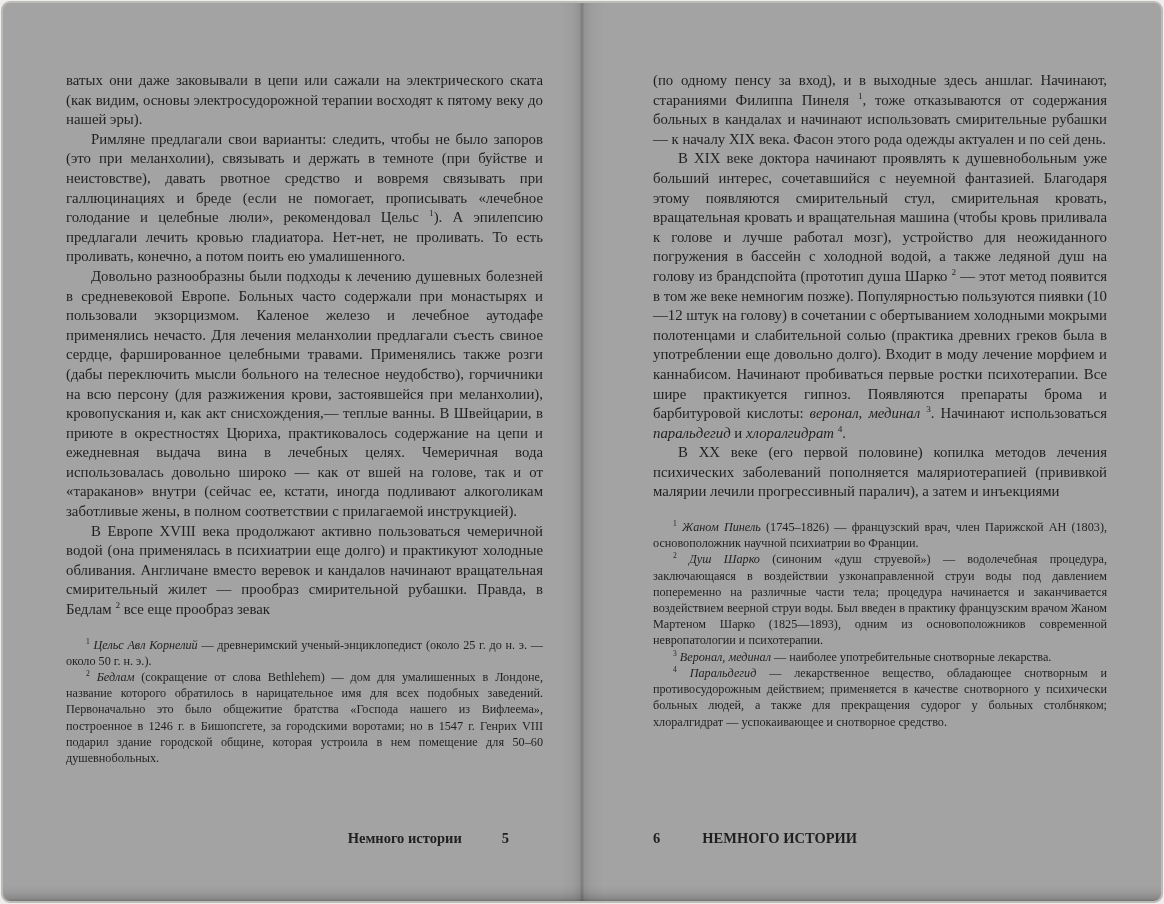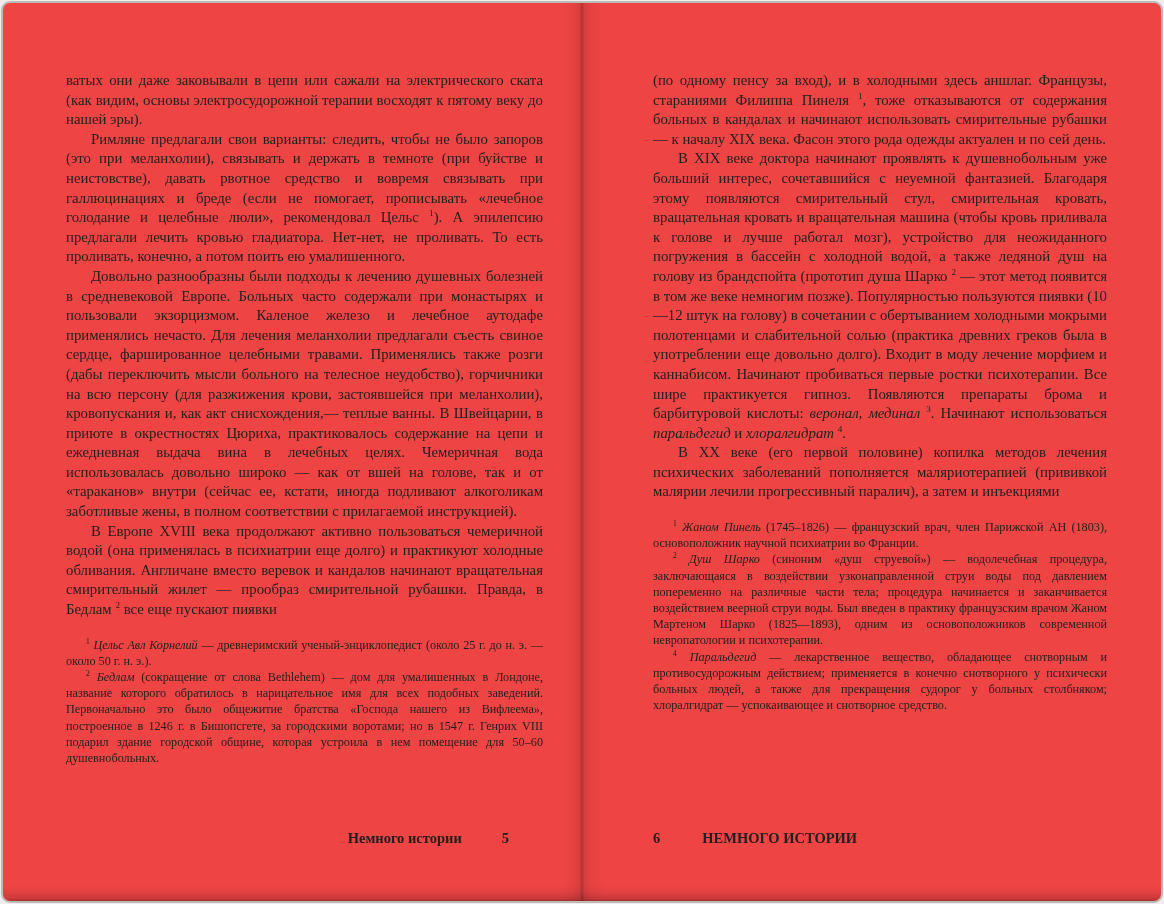--- a/index.html
+++ b/index.html
@@ -12,21 +12,21 @@
     font-family: "Liberation Serif", "DejaVu Serif", serif;
   }
   .canvas {
     position: relative;
     width: 1164px;
     height: 904px;
   }
   .book {
     position: absolute;
     left: 1px; top: 1px; right: 1px; bottom: 1px;
-    background: #ef4444;
+    background: #a3a3a3;
     border: 2px solid #bdbbb7;
     border-radius: 9px;
     overflow: hidden;
   }
   .page {
     position: absolute;
     top: 0;
     height: 100%;
     box-sizing: border-box;
     color: #1f1f1f;
@@ -101,42 +101,43 @@
 <body>
 
 <div class="canvas">
   <div class="book">
 
     <div class="page left">
       <div class="page-body">
           <p class="para"><span>ватых они даже заковывали в цепи или сажали на электрического ската (как видим, основы электросудорожной терапии восходят к пятому веку до нашей эры).</span></p>
           <p class="para indent"><span>Римляне предлагали свои варианты: следить, чтобы не было запоров (это при меланхолии), связывать и держать в темноте (при буйстве и неистовстве), давать рвотное средство и вовремя связывать при галлюцинациях и бреде (если не помогает, прописывать «лечебное голодание и целебные люли», рекомендовал Цельс </span><span class="sup">1</span><span>). А эпилепсию предлагали лечить кровью гладиатора. Нет-нет, не проливать. То есть проливать, конечно, а потом поить ею умалишенного.</span></p>
           <p class="para indent"><span>Довольно разнообразны были подходы к лечению душевных болезней в средневековой Европе. Больных часто содержали при монастырях и пользовали экзорцизмом. Каленое железо и лечебное аутодафе применялись нечасто. Для лечения меланхолии предлагали съесть свиное сердце, фаршированное целебными травами. Применялись также розги (дабы переключить мысли больного на телесное неудобство), горчичники на всю персону (для разжижения крови, застоявшейся при меланхолии), кровопускания и, как акт снисхождения,— теплые ванны. В Швейцарии, в приюте в окрестностях Цюриха, практиковалось содержание на цепи и ежедневная выдача вина в лечебных целях. Чемеричная вода использовалась довольно широко — как от вшей на голове, так и от «тараканов» внутри (сейчас ее, кстати, иногда подливают алкоголикам заботливые жены, в полном соответствии с прилагаемой инструкцией).</span></p>
-          <p class="para indent"><span>В Европе XVIII века продолжают активно пользоваться чемеричной водой (она применялась в психиатрии еще долго) и практикуют холодные обливания. Англичане вместо веревок и кандалов начинают вращательная смирительный жилет — прообраз смирительной рубашки. Правда, в Бедлам </span><span class="sup">2</span><span> все еще пускают пиявки</span></p>
+          <p class="para indent"><span>В Европе XVIII века продолжают активно пользоваться чемеричной водой (она применялась в психиатрии еще долго) и практикуют холодные обливания. Англичане вместо веревок и кандалов начинают вращательная смирительный жилет — прообраз смирительной рубашки. Правда, в Бедлам </span><span class="sup">2</span><span> все еще прообраз зевак</span></p>
         </div>
       <div class="footnotes">
           <p class="fn"><span class="sup">1</span><span> </span><span class="it">Цельс Авл Корнелий</span><span> — древнеримский ученый-энциклопедист (около 25 г. до н. э. — около 50 г. н. э.).</span></p>
           <p class="fn"><span class="sup">2</span><span> </span><span class="it">Бедлам</span><span> (сокращение от слова Bethlehem) — дом для умалишенных в Лондоне, название которого обратилось в нарицательное имя для всех подобных заведений. Первоначально это было общежитие братства «Господа нашего из Вифлеема», построенное в 1246 г. в Бишопсгете, за городскими воротами; но в 1547 г. Генрих VIII подарил здание городской общине, которая устроила в нем помещение для 50–60 душевнобольных.</span></p>
         </div>
       <div class="footer footer-left">
         <span class="footer-title">Немного истории</span>
         <span class="footer-page">5</span>
       </div>
     </div>
 
     <div class="page right">
       <div class="page-body">
-          <p class="para"><span>(по одному пенсу за вход), и в холодными здесь аншлаг. Французы, стараниями Филиппа Пинеля </span><span class="sup">1</span><span>, тоже отказываются от содержания больных в кандалах и начинают использовать смирительные рубашки — к началу XIX века. Фасон этого рода одежды актуален и по сей день.</span></p>
+          <p class="para"><span>(по одному пенсу за вход), и в выходные здесь аншлаг. Начинают, стараниями Филиппа Пинеля </span><span class="sup">1</span><span>, тоже отказываются от содержания больных в кандалах и начинают использовать смирительные рубашки — к началу XIX века. Фасон этого рода одежды актуален и по сей день.</span></p>
           <p class="para indent"><span>В XIX веке доктора начинают проявлять к душевнобольным уже больший интерес, сочетавшийся с неуемной фантазией. Благодаря этому появляются смирительный стул, смирительная кровать, вращательная кровать и вращательная машина (чтобы кровь приливала к голове и лучше работал мозг), устройство для неожиданного погружения в бассейн с холодной водой, а также ледяной душ на голову из брандспойта (прототип душа Шарко </span><span class="sup">2</span><span> — этот метод появится в том же веке немногим позже). Популярностью пользуются пиявки (10—12 штук на голову) в сочетании с обертыванием холодными мокрыми полотенцами и слабительной солью (практика древних греков была в употреблении еще довольно долго). Входит в моду лечение морфием и каннабисом. Начинают пробиваться первые ростки психотерапии. Все шире практикуется гипноз. Появляются препараты брома и барбитуровой кислоты: </span><span class="it">веронал, мединал</span><span> </span><span class="sup">3</span><span>. Начинают использоваться </span><span class="it">паральдегид</span><span> и </span><span class="it">хлоралгидрат</span><span> </span><span class="sup">4</span><span>.</span></p>
           <p class="para indent"><span>В XX веке (его первой половине) копилка методов лечения психических заболеваний пополняется маляриотерапией (прививкой малярии лечили прогрессивный паралич), а затем и инъекциями</span></p>
         </div>
       <div class="footnotes">
           <p class="fn"><span class="sup">1</span><span> </span><span class="it">Жаном Пинель</span><span> (1745–1826) — французский врач, член Парижской АН (1803), основоположник научной психиатрии во Франции.</span></p>
           <p class="fn"><span class="sup">2</span><span> </span><span class="it">Душ Шарко</span><span> (синоним «душ струевой») — водолечебная процедура, заключающаяся в воздействии узконаправленной струи воды под давлением попеременно на различные части тела; процедура начинается и заканчивается воздействием веерной струи воды. Был введен в практику французским врачом Жаном Мартеном Шарко (1825—1893), одним из основоположников современной невропатологии и психотерапии.</span></p>
-          <p class="fn"><span class="sup">4</span><span> </span><span class="it">Паральдегид</span><span> — лекарственное вещество, обладающее снотворным и противосудорожным действием; применяется в конечно снотворного у психически больных людей, а также для прекращения судорог у больных столбняком; хлоралгидрат — успокаивающее и снотворное средство.</span></p>
+          <p class="fn"><span class="sup">3</span><span> </span><span class="it">Веронал, мединал</span><span> — наиболее употребительные снотворные лекарства.</span></p>
+          <p class="fn"><span class="sup">4</span><span> </span><span class="it">Паральдегид</span><span> — лекарственное вещество, обладающее снотворным и противосудорожным действием; применяется в качестве снотворного у психически больных людей, а также для прекращения судорог у больных столбняком; хлоралгидрат — успокаивающее и снотворное средство.</span></p>
         </div>
       <div class="footer footer-right">
         <span class="footer-page">6</span>
         <span class="footer-title">НЕМНОГО ИСТОРИИ</span>
       </div>
     </div>
 
     <div class="gutter"></div>
     <div class="bottom-edge"></div>
   </div>

